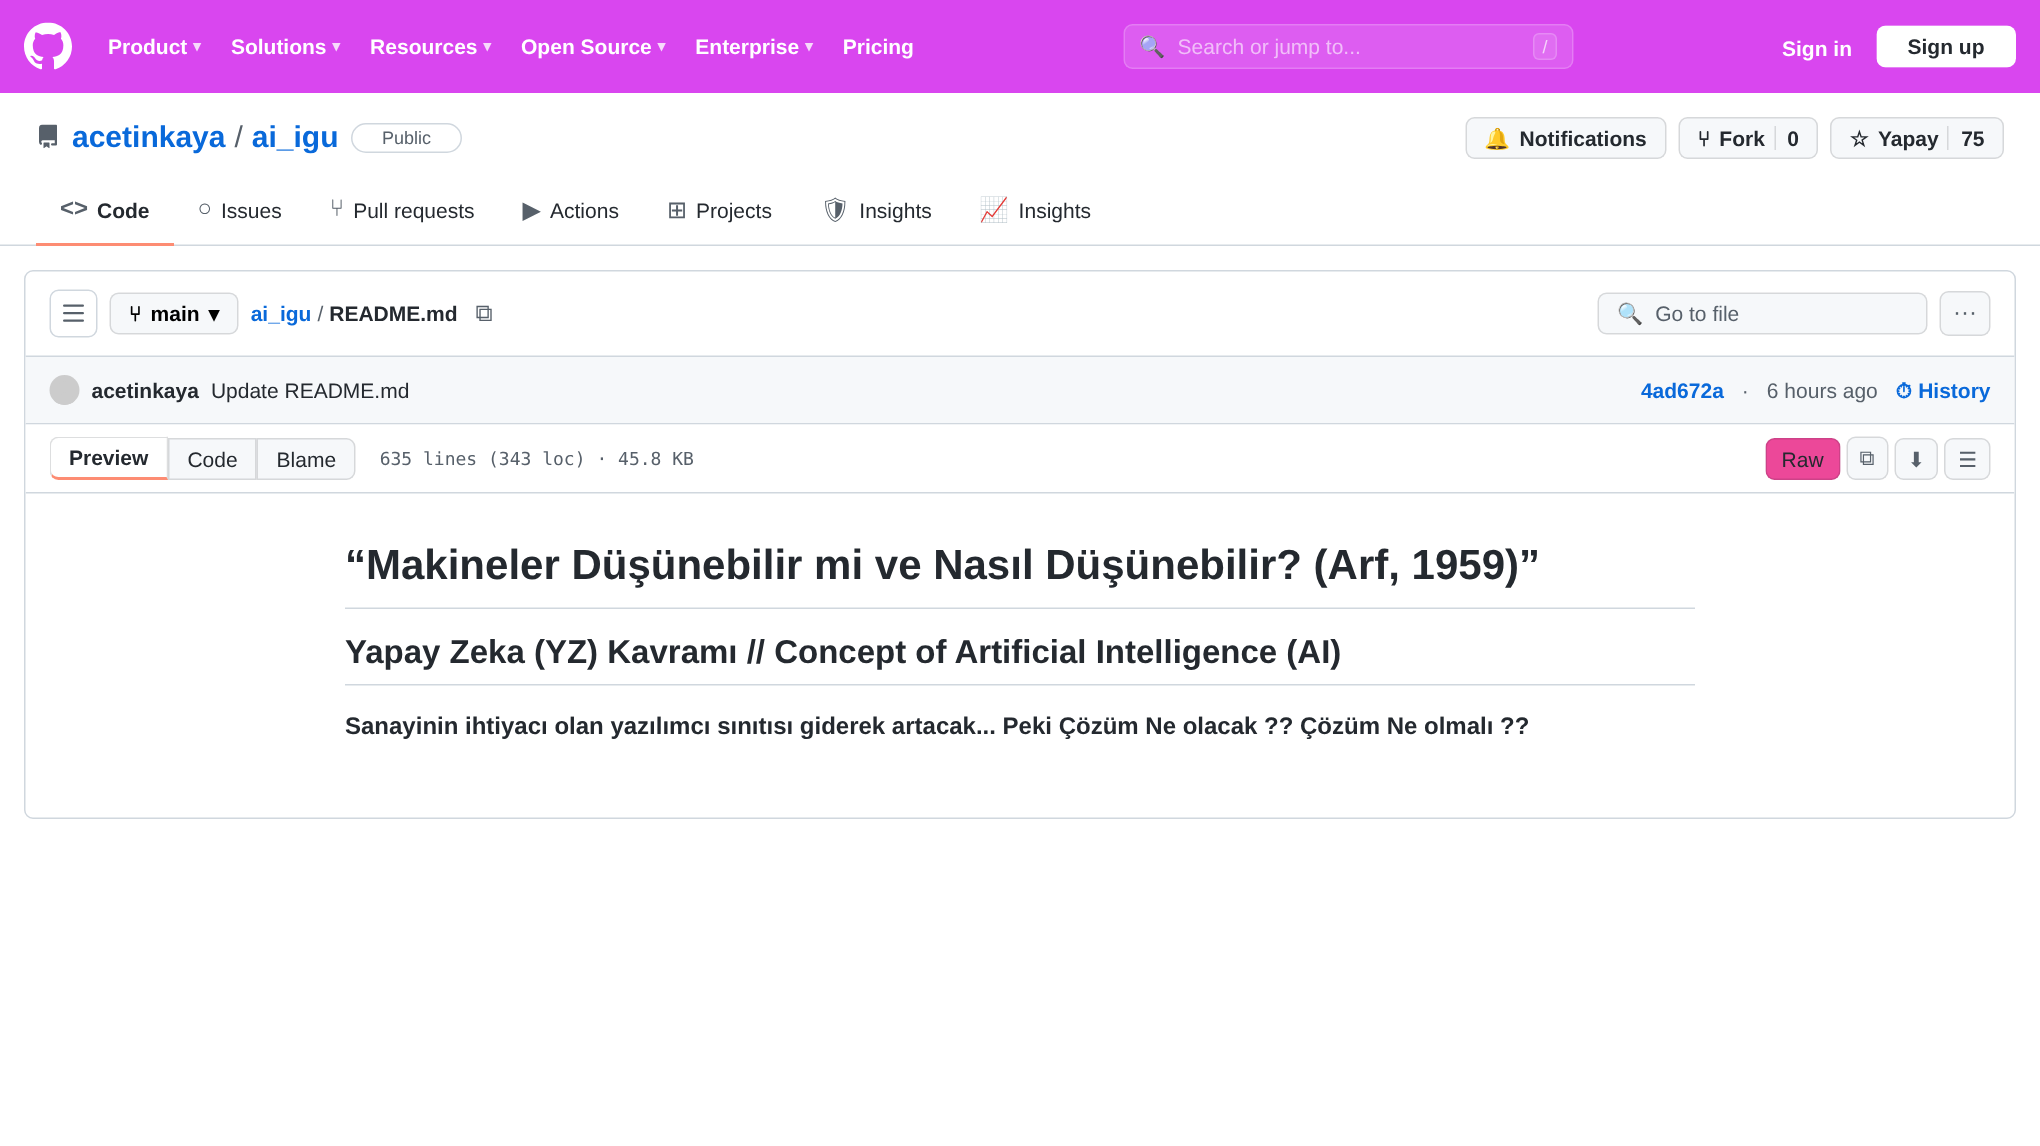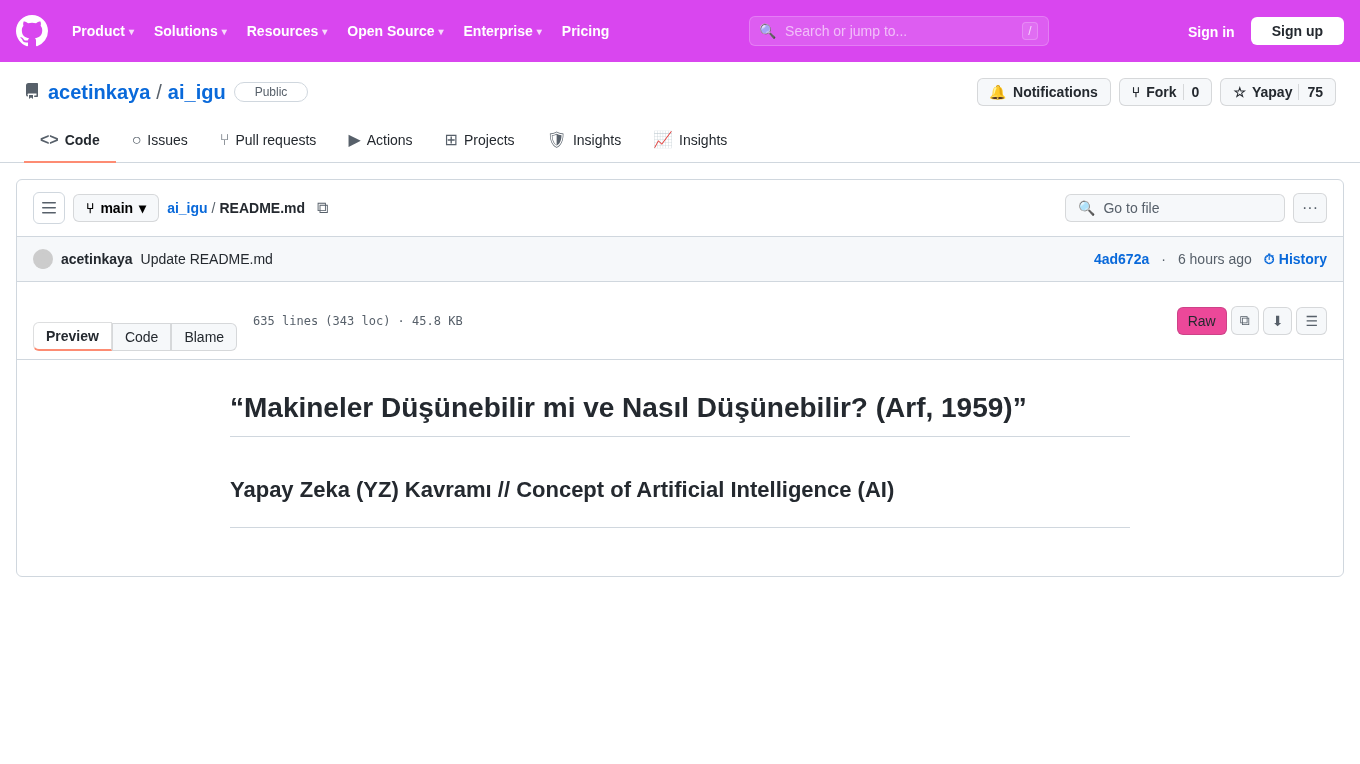--- a/index.html
+++ b/index.html
@@ -253,21 +253,20 @@
       border-bottom: 1px solid #d0d7de;
       background: #fff;
     }
     .view-btn {
       padding: 5px 12px;
       background: #f6f8fa;
       border: 1px solid rgba(31,35,40,0.15);
       cursor: pointer;
       font-size: 14px;
       color: #24292f;
-      margin-top: 32px;
     }
     .view-btn:first-child { border-radius: 6px 0 0 6px; }
     .view-btn:last-of-type { border-radius: 0 6px 6px 0; }
     .view-btn.active { background: #fff; font-weight: 600; border-bottom: 2px solid #fd8c73; }
     .file-meta { margin-left: 16px; font-size: 12px; color: #57606a; font-family: monospace; }
     .raw-actions { margin-left: auto; display: flex; align-items: center; gap: 4px; }
     .raw-btn {
       padding: 5px 10px;
       background: #ec4899;
       border: 1px solid rgba(31,35,40,0.15);
@@ -296,23 +295,23 @@
       font-size: 28px;
       font-weight: 700;
       border-bottom: 1px solid #d0d7de;
       padding-bottom: 12px;
       margin-bottom: 4px;
     }
     .readme-h2 {
       font-size: 22px;
       font-weight: 700;
       border-bottom: 1px solid #d0d7de;
-      padding-bottom: 24px;
+      padding-bottom: 8px;
       margin-bottom: 16px;
-      margin-top: 40px;
+      margin-top: 16px;
     }
     .readme-h3 {
       font-size: 18px;
       font-weight: 700;
       margin-bottom: 12px;
       margin-top: 20px;
     }
     .readme-p {
       font-size: 16px;
       line-height: 1.5;
@@ -511,17 +510,18 @@
           <button class="raw-btn">Raw</button>
           <button class="icon-btn">⧉</button>
           <button class="icon-btn">⬇</button>
           <button class="icon-btn">☰</button>
         </div>
       </div>
 
       <div class="main-content">
         <h1 class="readme-h1">“Makineler Düşünebilir mi ve Nasıl Düşünebilir? (Arf, 1959)”</h1>
         <h2 class="readme-h2">Yapay Zeka (YZ) Kavramı // Concept of Artificial Intelligence (AI)</h2>
+        <p class="readme-p">Sanayinin ihtiyacı olan yazılımcı sınıtısı giderek artacak... Peki Çözüm Ne olacak ?? Çözüm Ne olmalı ??</p>
       </div>
 
     </div>
   </div>
 </div>
 
 </body></html>

